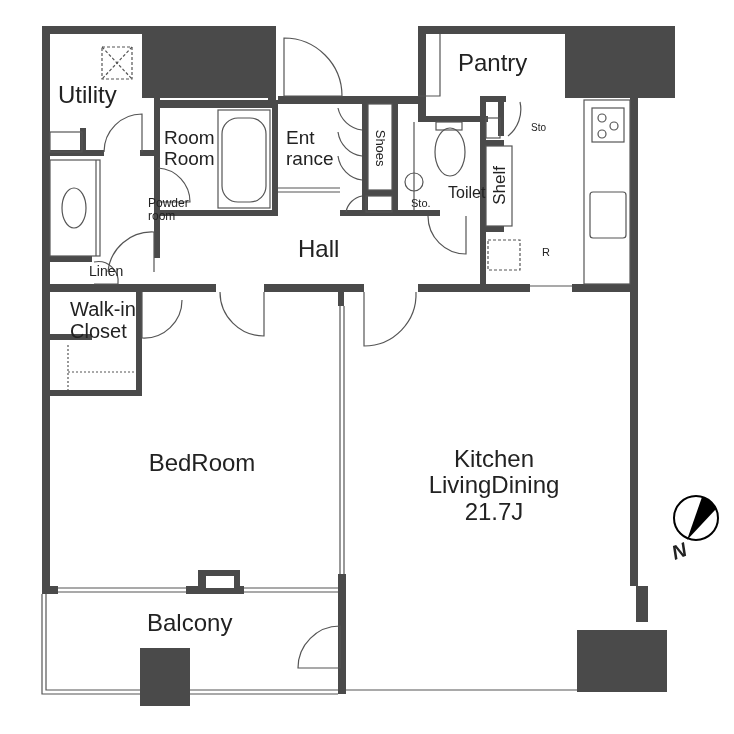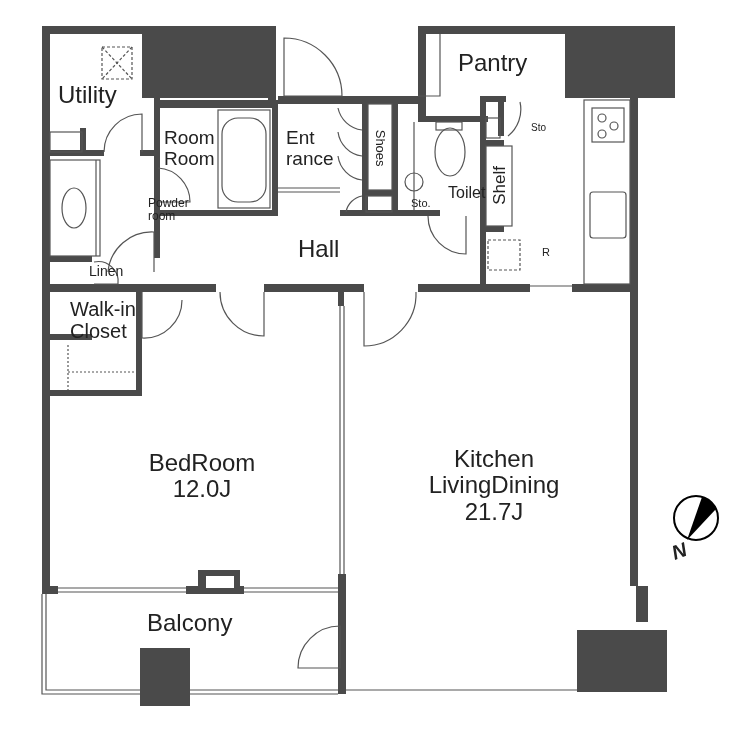--- a/index.html
+++ b/index.html
@@ -199,21 +199,20 @@
   <div>room</div>
 </div>
 <div class="lbl l-sm" style="left:51px;top:264px;font-size:14px;margin-left:38px;">Linen</div>
 <div class="lbl l-big" style="left:298px;top:236px;">Hall</div>
 <div class="lbl l-sm" style="left:70px;top:298px;font-size:20px;text-align:left;">
   <div>Walk-in</div>
   <div>Closet</div>
 </div>
 <div class="lbl l-big" style="left:132px;top:450px;width:140px;">
   <div>BedRoom</div>
-  <div>12.0J</div>
 </div>
 <div class="lbl l-big" style="left:414px;top:446px;width:160px;">
   <div>Kitchen</div>
   <div>LivingDining</div>
   <div>21.7J</div>
 </div>
 <div class="lbl l-big" style="left:147px;top:610px;">Balcony</div>
 <div class="lbl" style="left:672px;top:540px;font-size:20px;font-style:italic;font-weight:bold;transform:rotate(-20deg);">N</div>
 </div>
 

